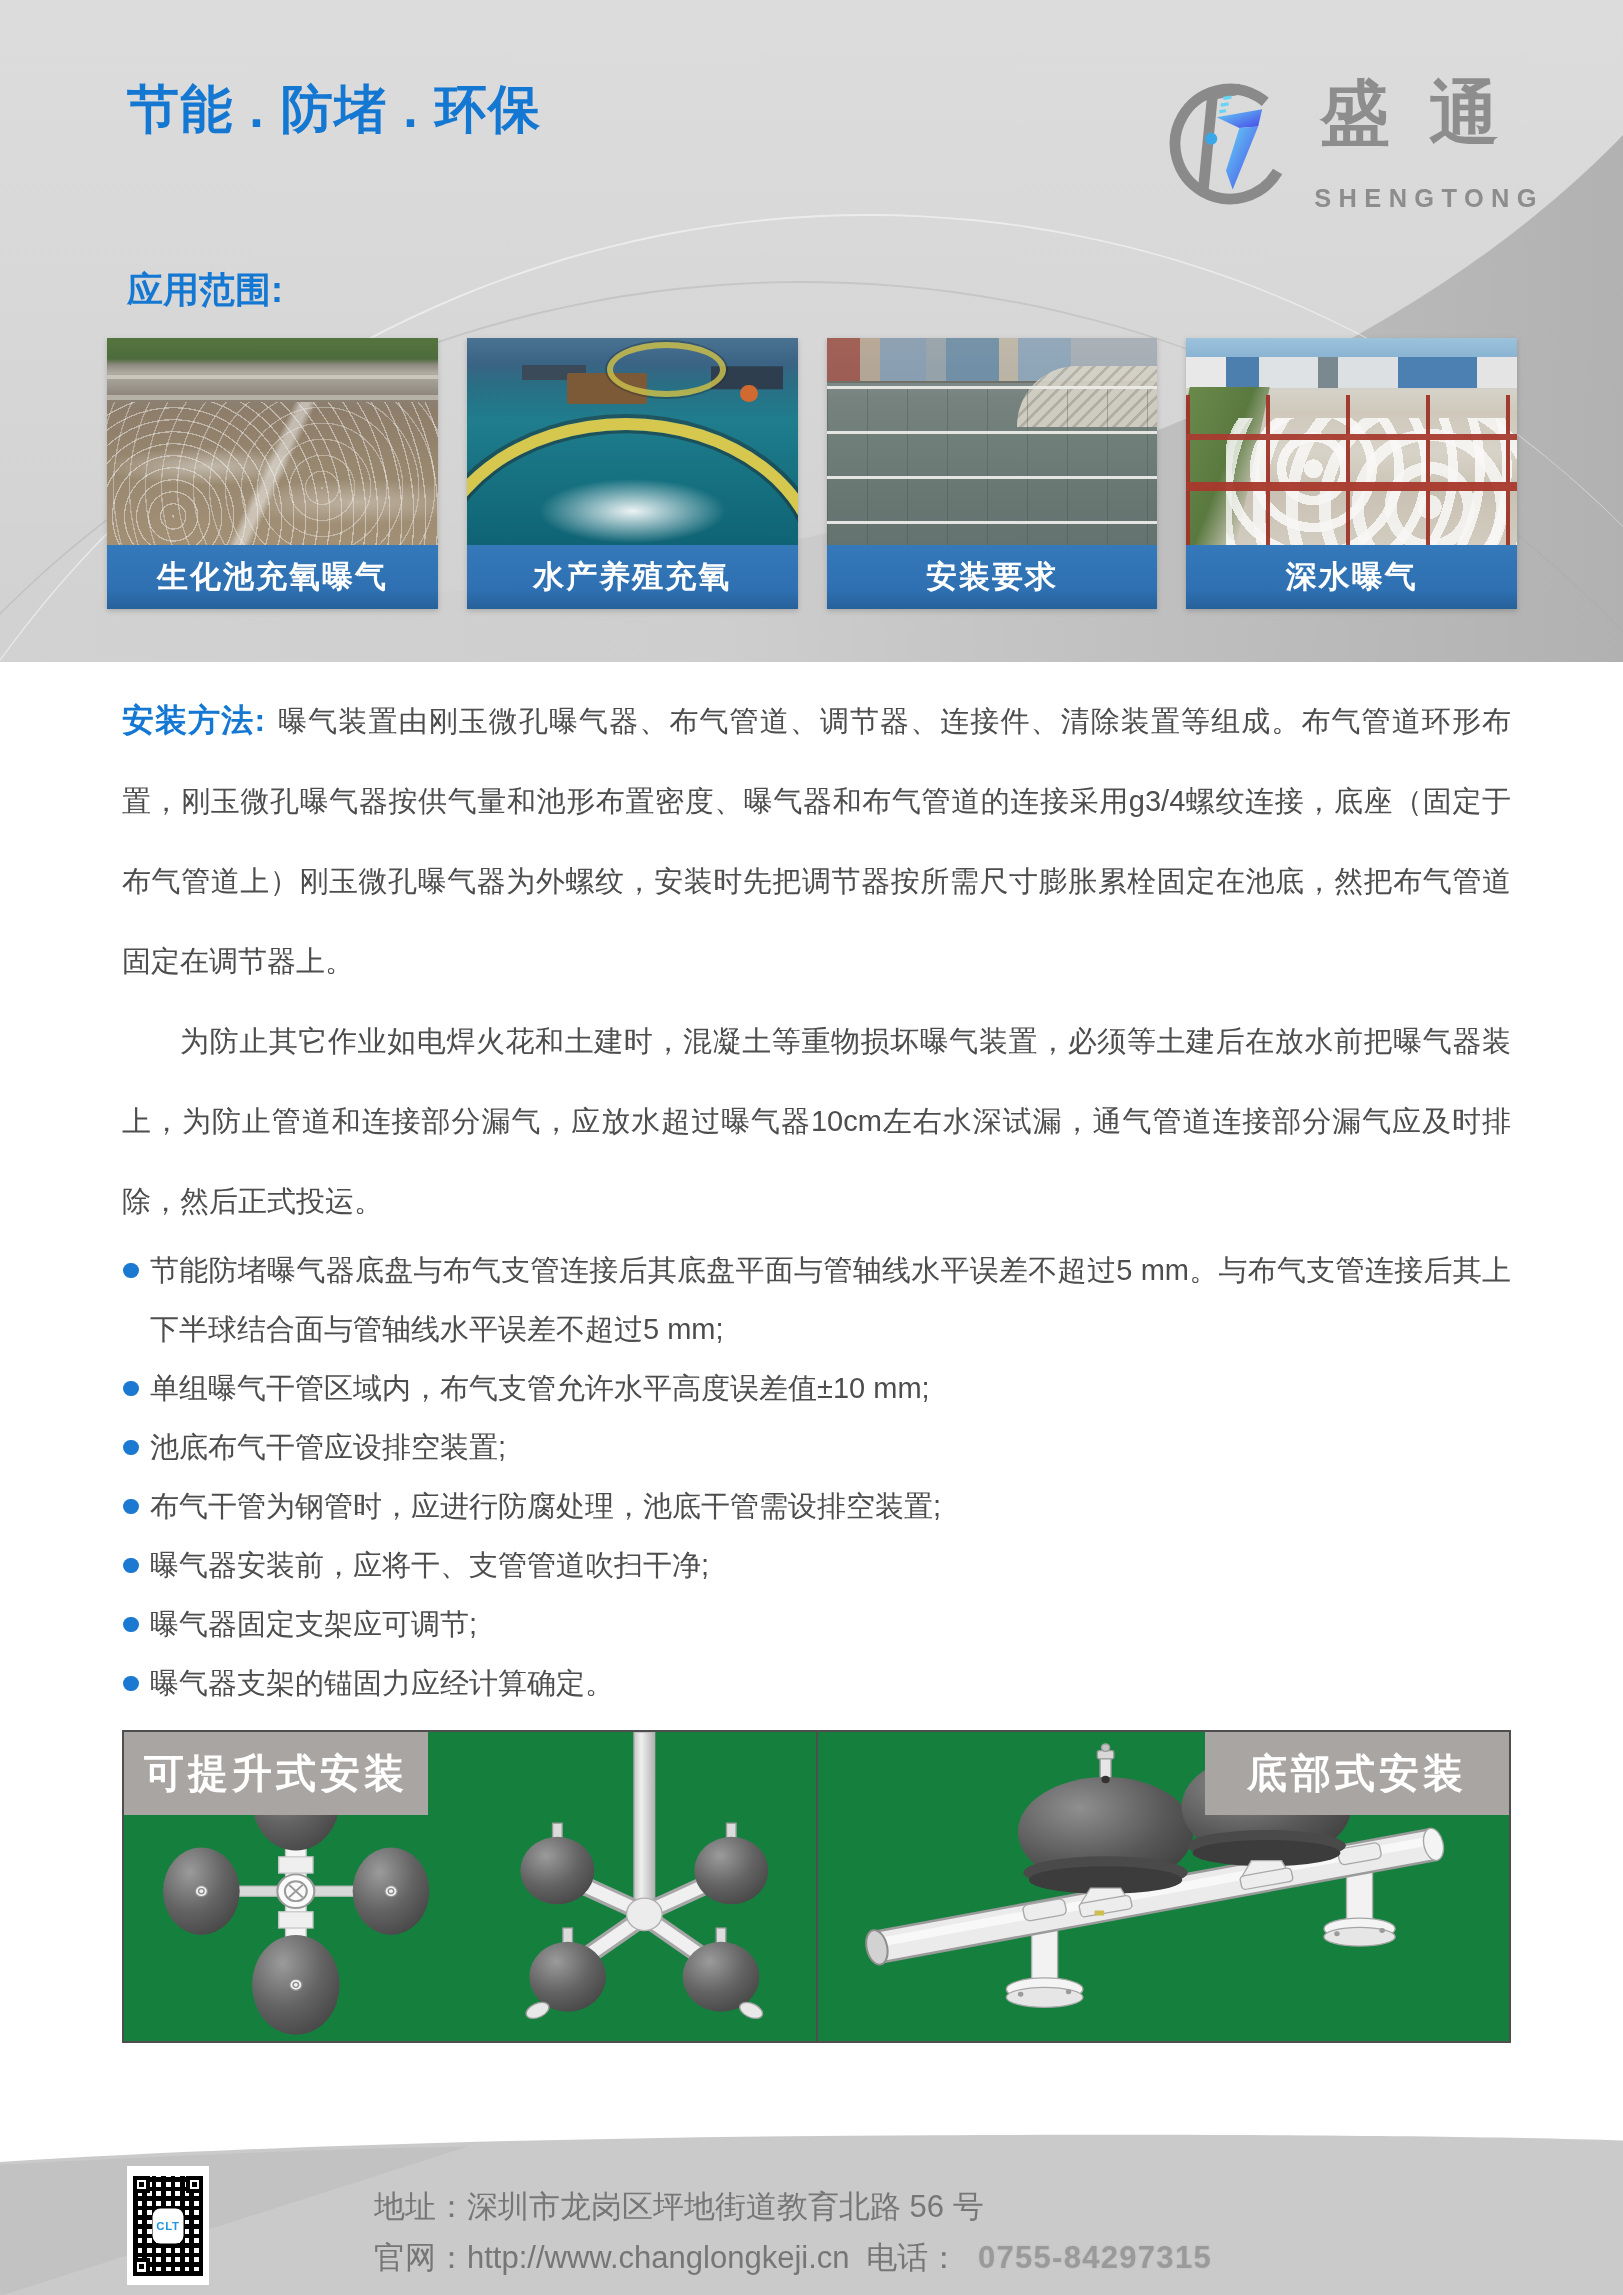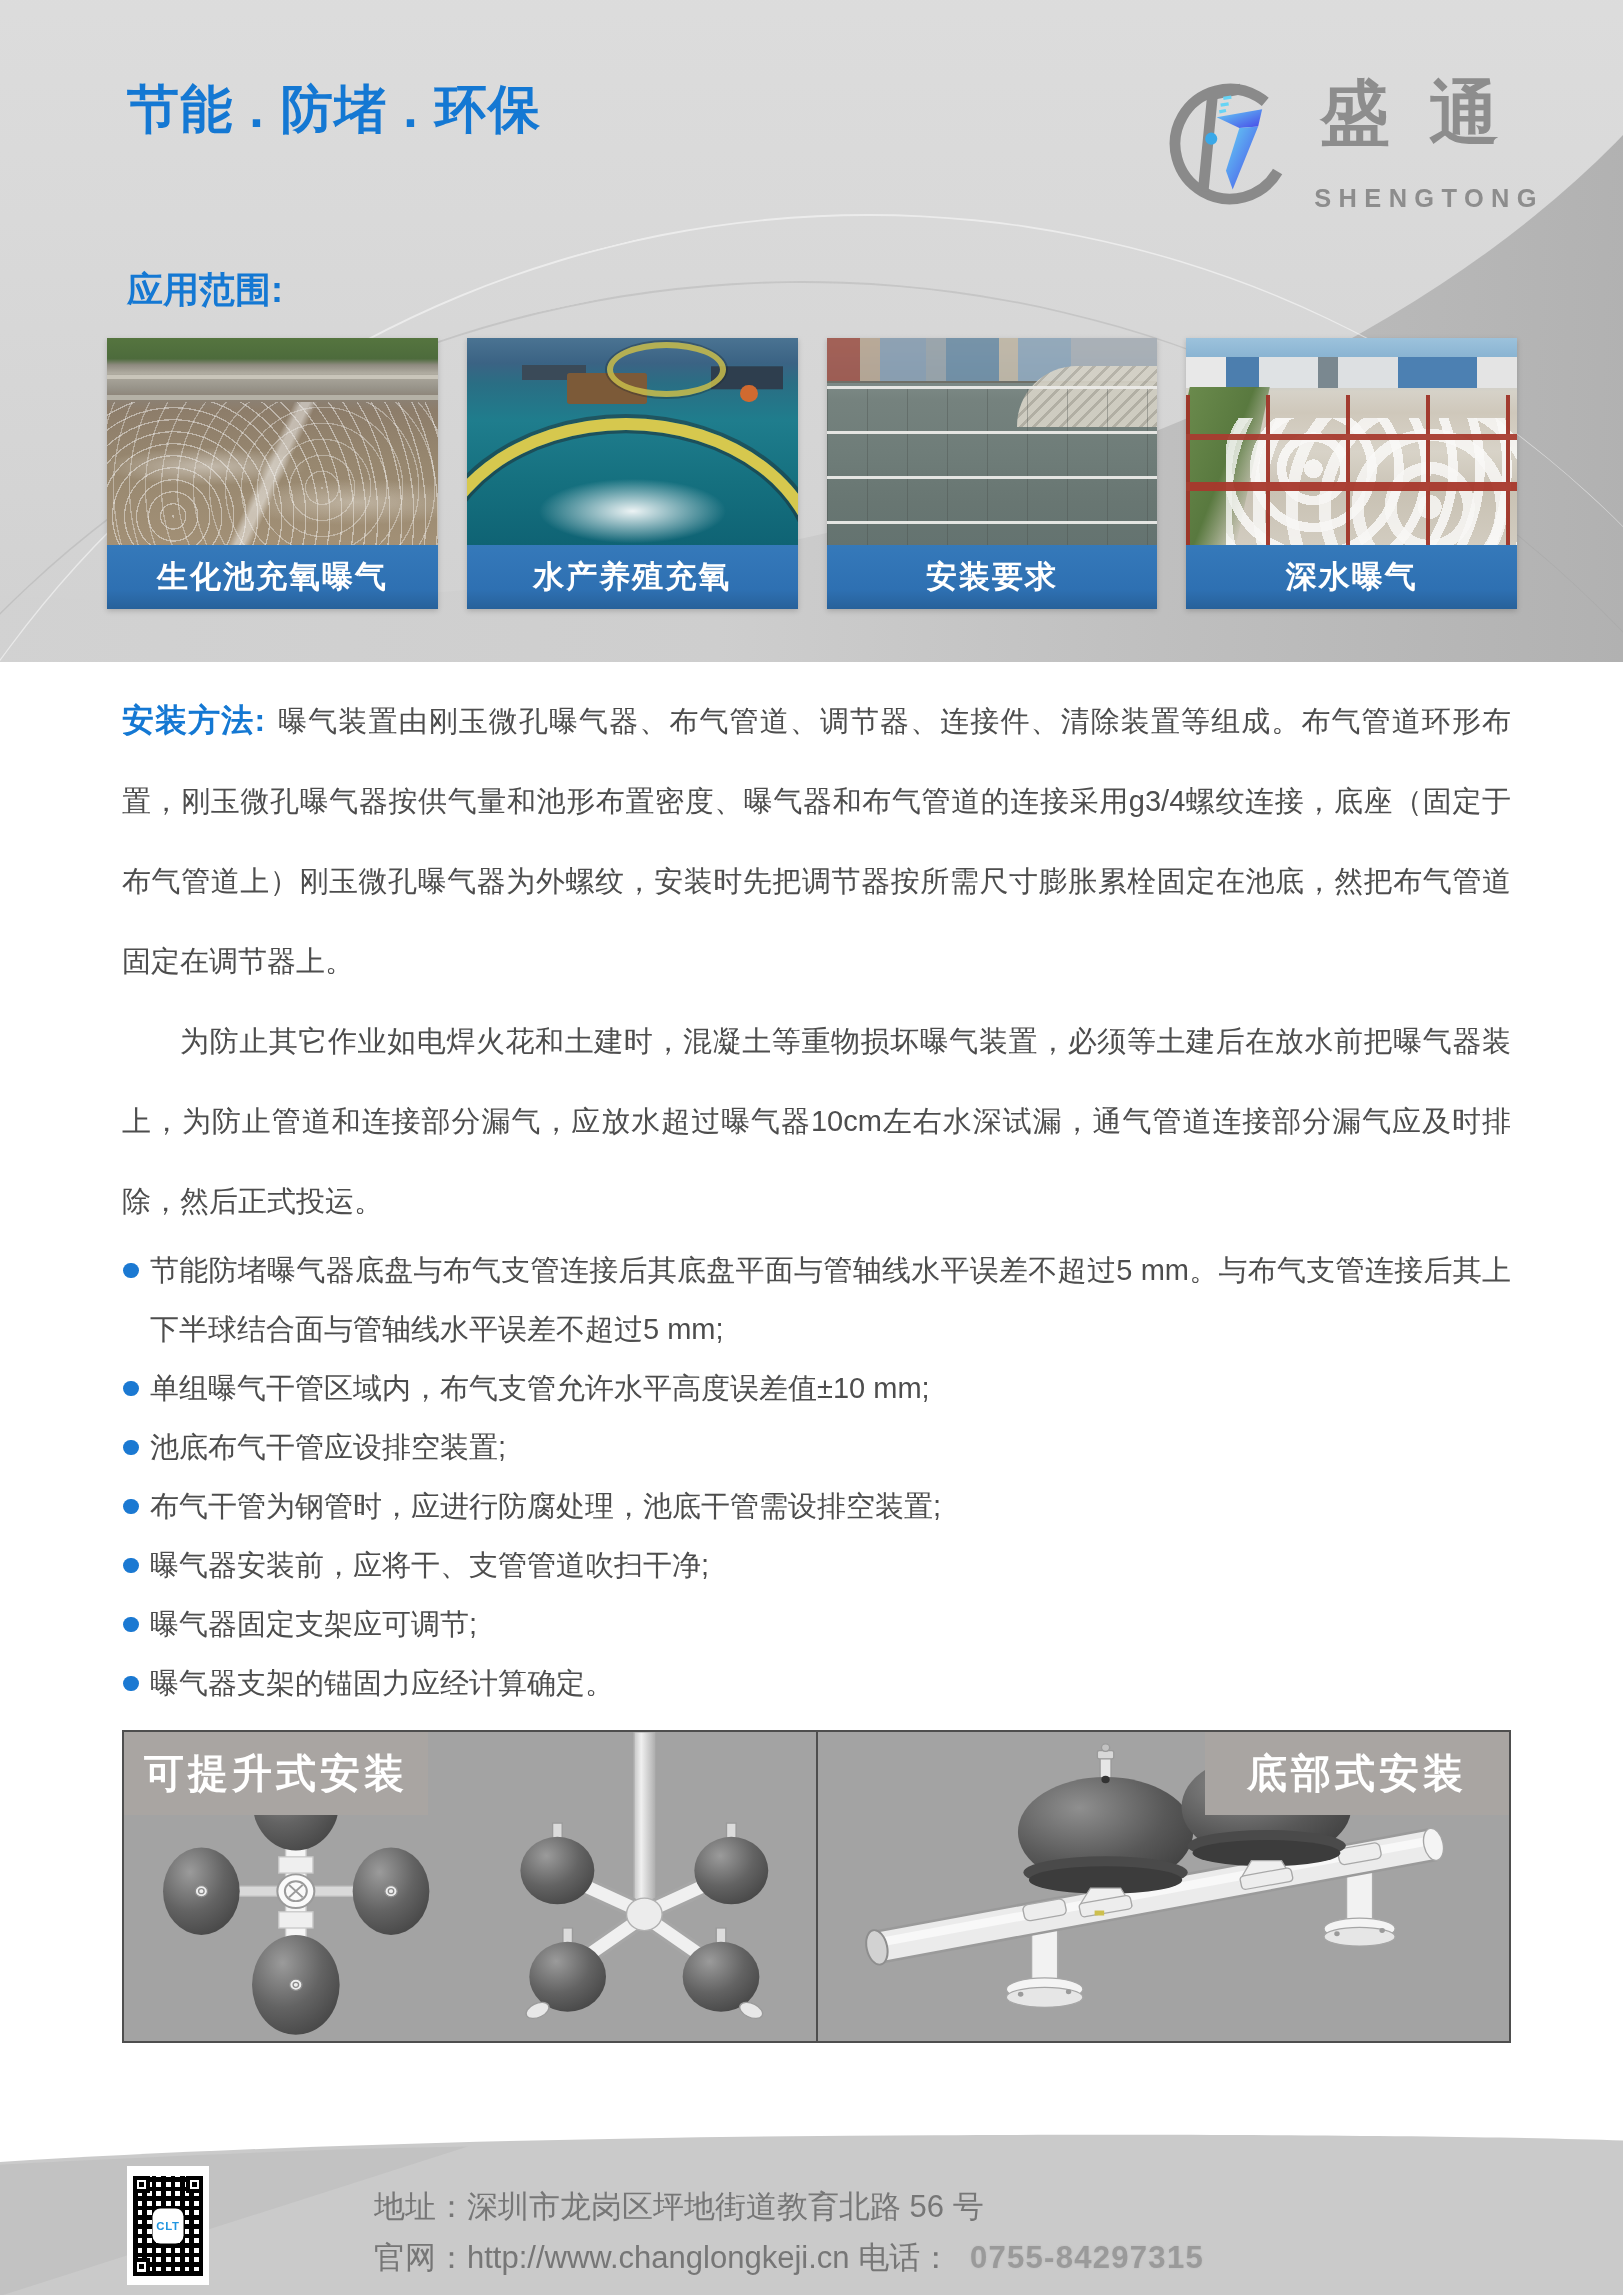--- a/index.html
+++ b/index.html
@@ -80,21 +80,21 @@
   .white-bg{position:absolute;left:0;top:662px;width:1623px;height:1634px;background:#ffffff;}
   .content{position:absolute;left:122px;right:112px;top:680px;}
   .content p{margin:0;font-size:29px;line-height:80px;color:#4d4d4d;text-align:justify;}
   .inline-title{color:#1478d3;font-weight:900;font-size:32px;margin-right:12px;}
   .indent{text-indent:2em;}
   .h2{margin:17.4px 0 12px;font-size:35px;font-weight:900;color:#1478d3;}
   .req-list{margin:0;padding:0;list-style:none;}
   .req-list li{font-size:29px;line-height:59px;color:#4d4d4d;padding-left:28px;position:relative;text-align:justify;}
   .req-list li::before{content:"";position:absolute;left:1.3px;top:22px;width:15.4px;height:15.4px;border-radius:50%;background:#1b79d2;}
   
-  .panel{margin-top:17.4px;height:309px;border:2.7px solid #4e4e4e;background:#a3a3a3;display:flex;position:relative;text-align:right;}
+  .panel{margin-top:17.4px;height:309px;border:2.7px solid #4e4e4e;background:#15803d;display:flex;position:relative;text-align:right;}
   .panel-half{position:relative;flex:1;overflow:hidden;}
   .panel-half.left{border-right:2px solid #4e4e4e;}
   .panel-label{position:absolute;top:0;width:304px;height:83px;background:#a9a5a2;color:#fff;
     font-size:40px;font-weight:900;display:flex;align-items:center;justify-content:center;letter-spacing:4px;z-index:2;}
   .panel-label.ll{left:0;}
   .panel-label.rl{right:0;}
   .panel-half svg{position:absolute;inset:0;width:100%;height:100%;}
   
   .footer-svg{position:absolute;left:0;top:2095px;width:1623px;height:201px;}
   .qr{position:absolute;left:127px;top:2166px;width:82px;height:119px;background:#fff;z-index:3;
@@ -103,21 +103,21 @@
     repeating-linear-gradient(0deg,#000 0 4.7px,transparent 4.7px 9.4px),
     repeating-linear-gradient(90deg,#000 0 4.7px,#fff 4.7px 9.4px);}
   .finder{position:absolute;width:17.4px;height:17.4px;border:4px solid #000;background:#fff;box-sizing:border-box;}
   .finder::after{content:"";position:absolute;left:2px;top:2px;width:5.3px;height:5.3px;background:#000;}
   .f-tl{left:0;top:0;} .f-tr{right:0;top:0;} .f-bl{left:0;bottom:0;}
   .qr-badge{position:absolute;left:50%;top:50%;transform:translate(-50%,-50%);width:31px;height:35px;border-radius:8px;
     background:#fff;display:flex;align-items:center;justify-content:center;
     color:#2196e0;font-size:11.4px;font-weight:900;letter-spacing:0.7px;}
   .footer-text{position:absolute;left:374px;top:2181px;z-index:3;color:#767676;font-size:31px;line-height:51px;white-space:nowrap;}
   .phone{color:#9a9a9a;font-weight:600;letter-spacing:1.3px;margin-left:18.7px;text-shadow:0 0 2px #b5b5b5;}
-  .site{}
+  .site{margin-right:8px;}
 </style>
 </head>
 <body>
 
 <div class="page">
 
   <div class="top-bg">
     <div class="top-light"></div>
     <div class="arc1"></div>
     <div class="arc2"></div>

